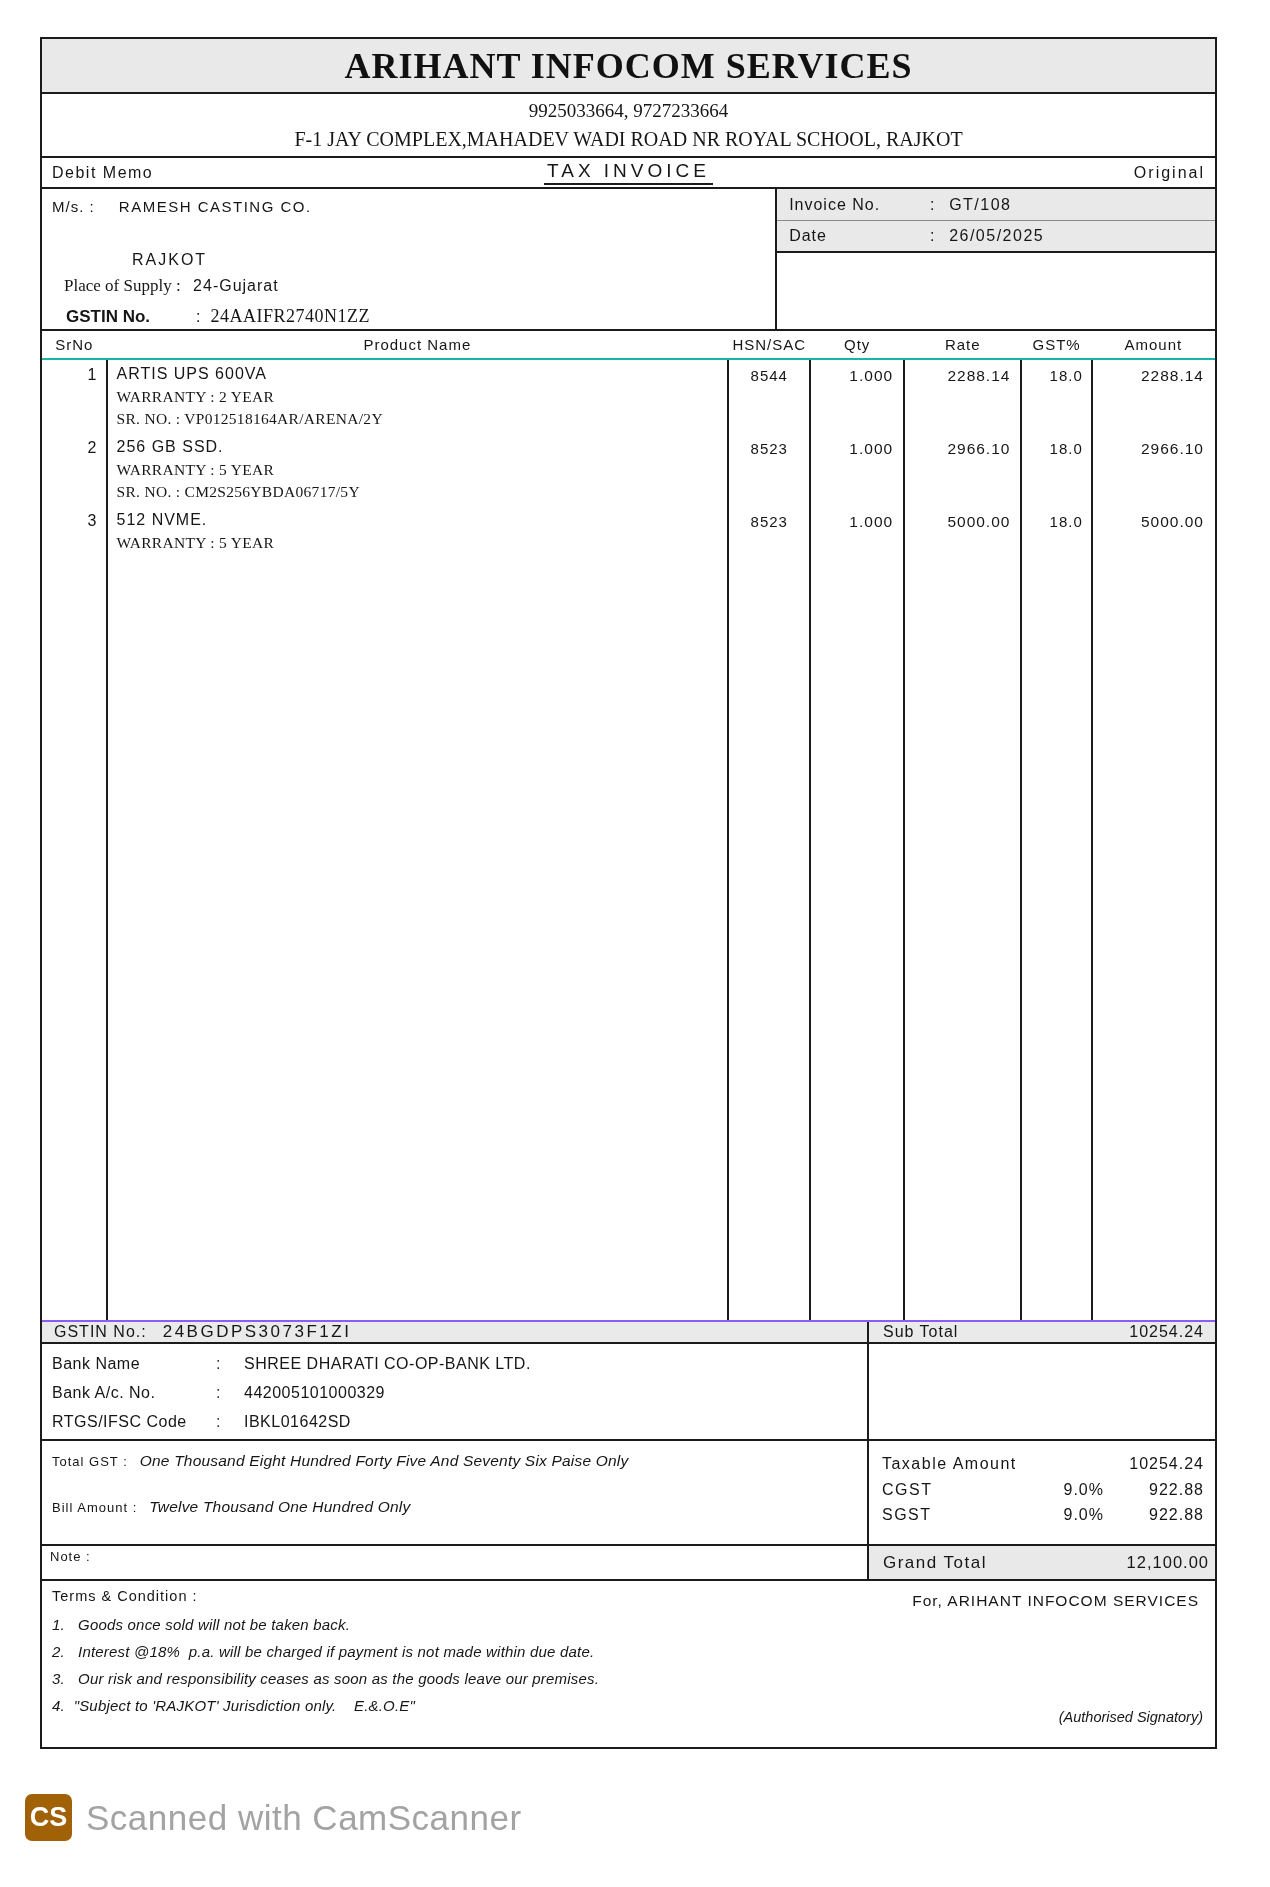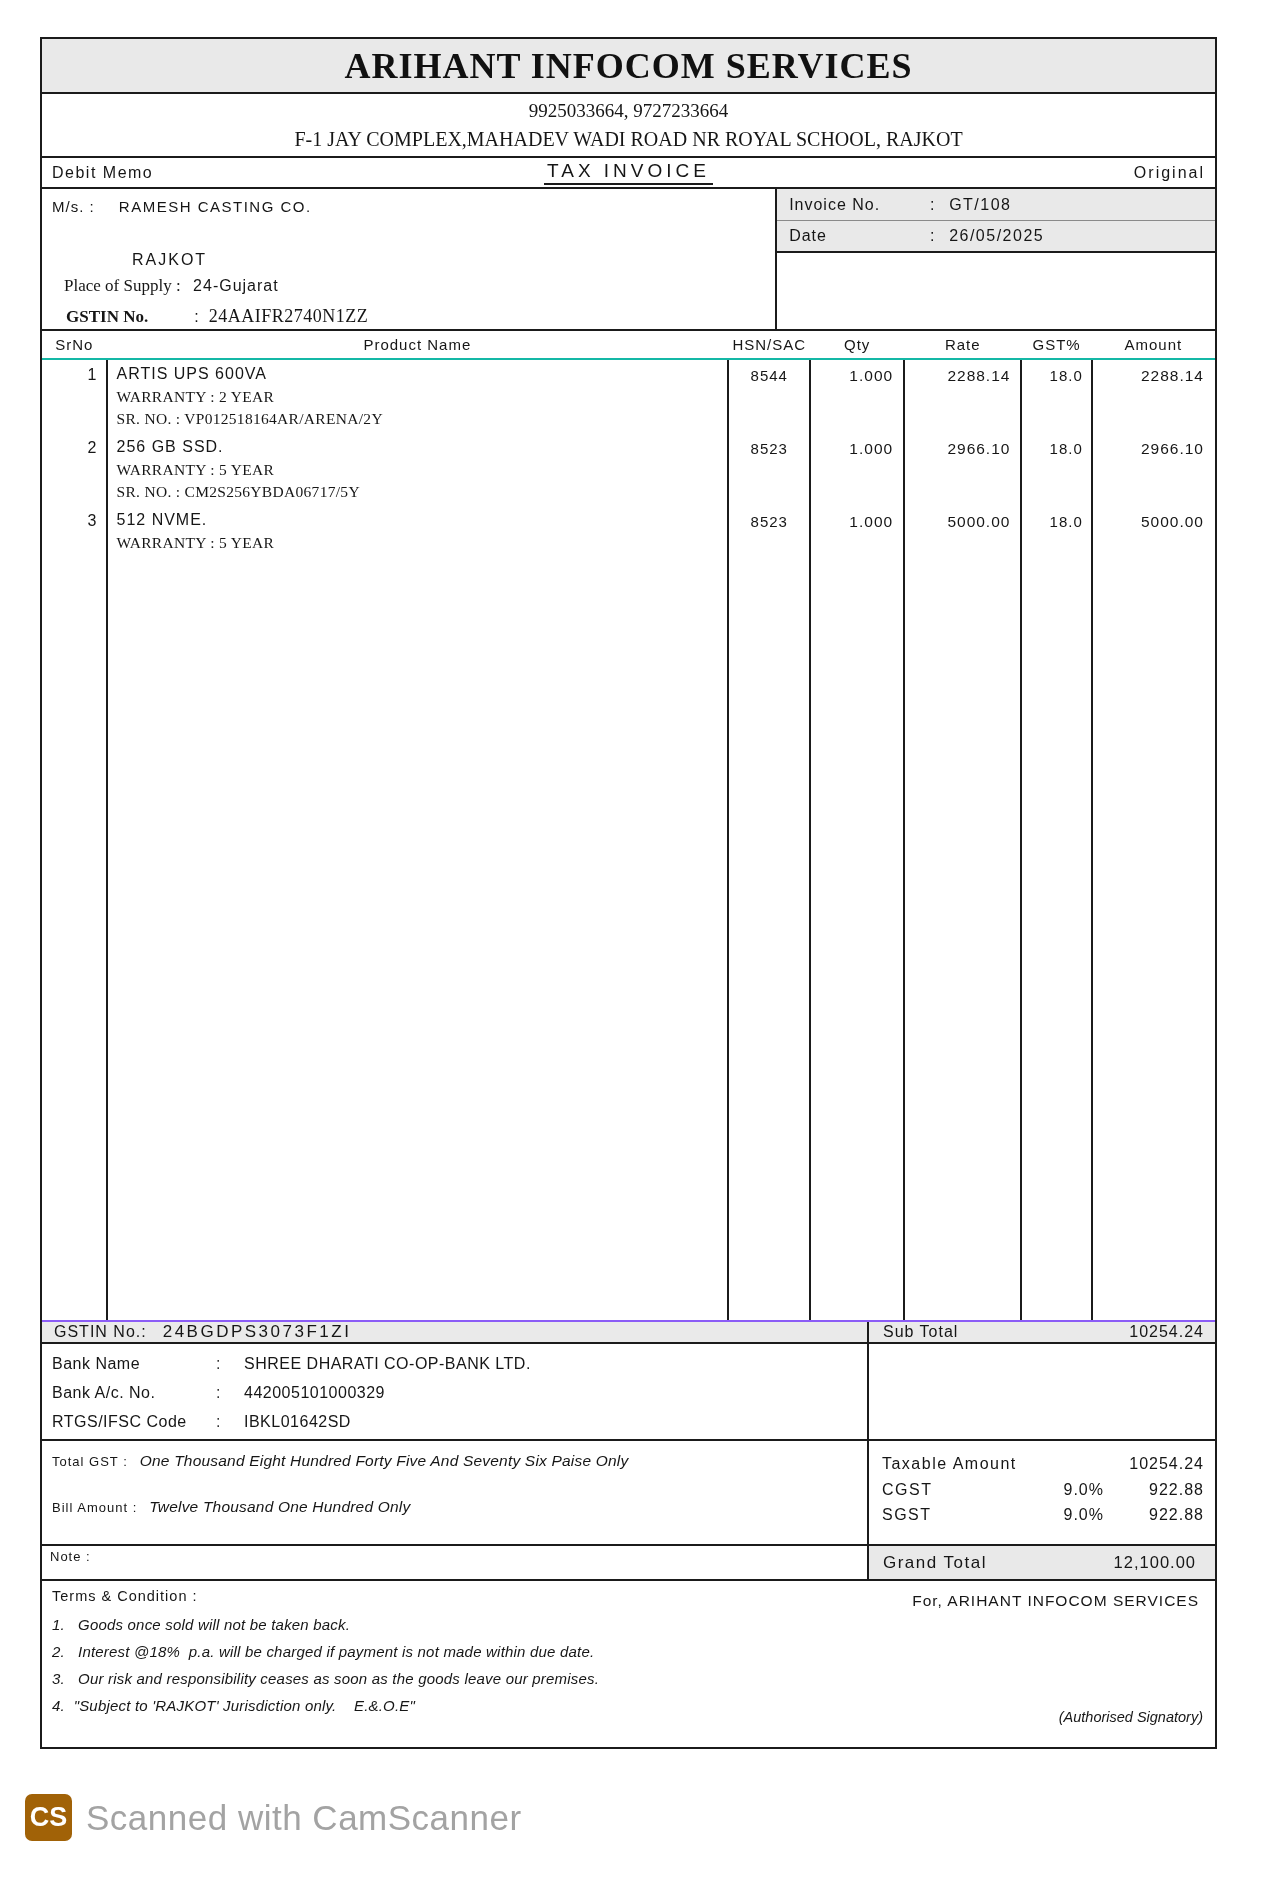--- a/index.html
+++ b/index.html
@@ -39,21 +39,21 @@
   .party-section{height:142px;border-bottom:2px solid #1b1b1b;position:relative;box-sizing:border-box;}
   .party-left{position:absolute;left:0;top:0;bottom:0;right:37.5%;padding:9px 0 0 10px;}
   .ms-row{font-size:15px;}
   .ms-label{letter-spacing:1px;}
   .ms-name{margin-left:20px;letter-spacing:1.5px;}
   .party-city{margin:36px 0 0 80px;font-size:16px;letter-spacing:2px;}
   .pos-row{margin:7px 0 0 12px;}
   .pos-label{font-family:"Liberation Serif", serif;font-weight:normal;font-size:17px;}
   .pos-value{font-size:16px;letter-spacing:1px;margin-left:8px;}
   .gstin-row{margin:3px 0 0 14px;display:flex;align-items:baseline;}
-  .gstin-label{font-family:Liberation Serif, serif;font-weight:bold;font-size:17px;margin-top:8px;}
+  .gstin-label{font-family:Liberation Sans, sans-serif;font-weight:bold;font-size:17px;margin-top:8px;}
   .gstin-colon{margin-left:46px;font-size:16px;}
   .gstin-value{font-family:"Liberation Serif", serif;font-size:18px;letter-spacing:0.5px;margin-left:10px;}
   .meta-box{position:absolute;top:0;right:0;bottom:0;width:37.5%;border-left:2px solid #1b1b1b;box-sizing:border-box;}
   .meta-gray{background:#e9e9e9;border-bottom:2px solid #1b1b1b;}
   .meta-row{height:31px;display:flex;align-items:center;padding:0 12px;font-size:16px;box-sizing:border-box;}
   .meta-row.date-row{border-top:1px solid #8a8a8a;}
   .meta-label{width:126px;letter-spacing:1px;}
   .meta-colon{width:34px;text-align:center;}
   .meta-value{letter-spacing:1.5px;}
   
@@ -94,21 +94,21 @@
   .taxes-box{padding:9px 11px 0 13px;font-size:16px;box-sizing:border-box;}
   .taxable-row{display:grid;grid-template-columns:1fr 100px;height:27px;align-items:center;}
   .taxable-label{letter-spacing:1.5px;}
   .taxable-value{text-align:right;letter-spacing:1px;}
   .tax-row{display:grid;grid-template-columns:1fr 72px 100px;height:25px;align-items:center;}
   .tax-label{letter-spacing:1.5px;}
   .tax-pct{text-align:right;letter-spacing:1px;}
   .tax-amt{text-align:right;letter-spacing:1px;}
   .note-grand{height:35px;border-top:2px solid #1b1b1b;display:flex;box-sizing:border-box;}
   .note-cell{width:70.5%;border-right:2px solid #1b1b1b;font-size:13px;letter-spacing:1px;padding:3px 0 0 8px;box-sizing:border-box;}
-  .grand-cell{flex:1;background:#e9e9e9;display:flex;align-items:center;padding:0 19px 0 14px;}
+  .grand-cell{flex:1;background:#e9e9e9;display:flex;align-items:center;padding:0 6px 0 14px;}
   .gt-label{font-size:17px;letter-spacing:1.5px;}
   .gt-value{margin-left:auto;font-size:16.5px;letter-spacing:1px;}
   
   .terms-section{height:168px;border-top:2px solid #1b1b1b;position:relative;padding:7px 10px;box-sizing:border-box;}
   .terms-title{font-size:14.5px;letter-spacing:1px;}
   .terms-list{margin-top:7px;}
   .term-item{font-style:italic;font-size:15px;line-height:27px;letter-spacing:0.2px;white-space:pre;}
   .for-company{position:absolute;top:11px;right:16px;font-size:15.5px;letter-spacing:1px;}
   .auth-sign{position:absolute;bottom:22px;right:12px;font-style:italic;font-size:14.5px;}
   

